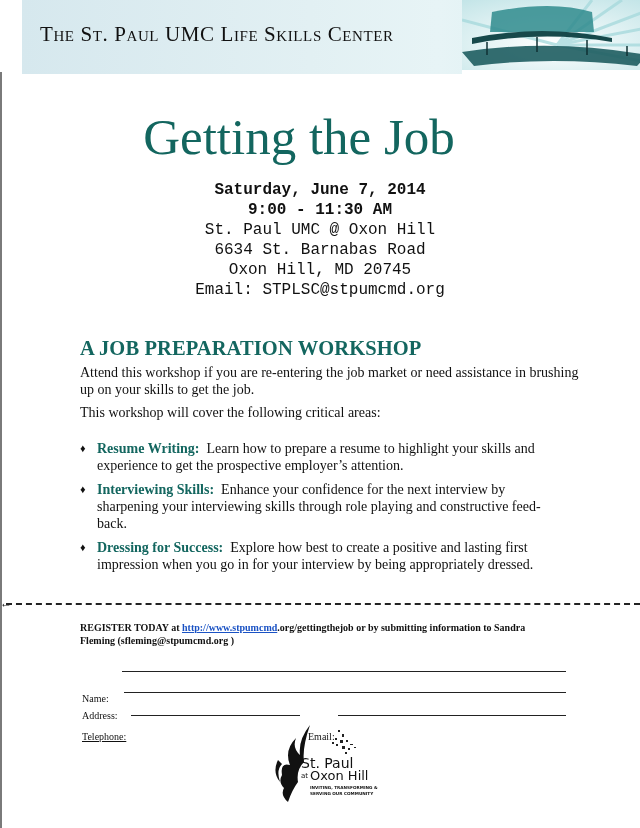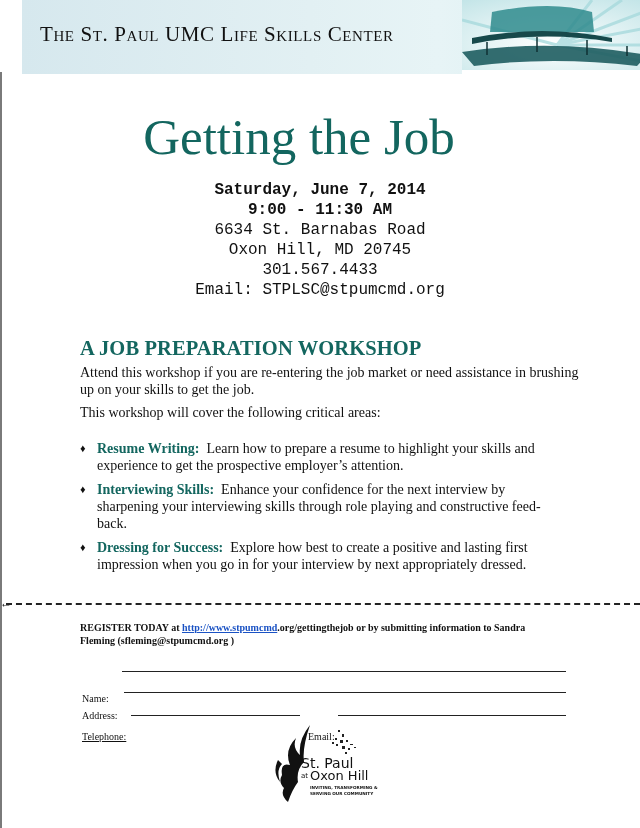--- a/index.html
+++ b/index.html
@@ -87,23 +87,23 @@
     </g>
     <rect x="0" y="70" width="200" height="4" fill="#ffffff"></rect>
   </svg>
 </div>
 
 <div class="main-title">Getting the Job</div>
 
 <div class="event-info">
   <div class="b">Saturday, June 7, 2014</div>
   <div class="b">9:00 - 11:30 AM</div>
+  <div>St. Paul UMC @ Oxon Hill</div>
   <div>6634 St. Barnabas Road</div>
   <div>Oxon Hill, MD 20745</div>
-  <div>301.567.4433</div>
   <div>Email: STPLSC@stpumcmd.org</div>
 </div>
 
 <div class="section-heading">A JOB PREPARATION WORKSHOP</div>
 <p class="intro">Attend  this workshop if you are re-entering the job market or need assistance in brushing up on your skills to get the job.</p>
 <p class="intro2">This workshop will cover the following critical areas:</p>
 
 <ul class="bullets">
   <li>
     <span class="diamond">♦</span>
@@ -111,21 +111,21 @@
     <span>Learn how to prepare a resume to highlight your skills and experience to get the prospective employer’s attention.</span>
   </li>
   <li>
     <span class="diamond">♦</span>
     <span class="term">Interviewing Skills:</span>&nbsp;
     <span>Enhance your confidence for the next interview by sharpening your interviewing skills through role playing and constructive feed-back.</span>
   </li>
   <li>
     <span class="diamond">♦</span>
     <span class="term">Dressing for Success:</span>&nbsp;
-    <span>Explore how best  to create a positive  and lasting first impression when you go in for your interview by next appropriately dressed.</span>
+    <span>Explore how best  to create a positive  and lasting first impression when you go in for your interview by being appropriately dressed.</span>
   </li>
 </ul>
 
 <div class="cut-arrow">←</div>
 <div class="cut-line"></div>
 
 <div class="register">
   <span>REGISTER TODAY at </span><a>http://www.stpumcmd</a><span>.org/gettingthejob or by submitting information to Sandra Fleming (sfleming@stpumcmd.org )</span>
 </div>
 

